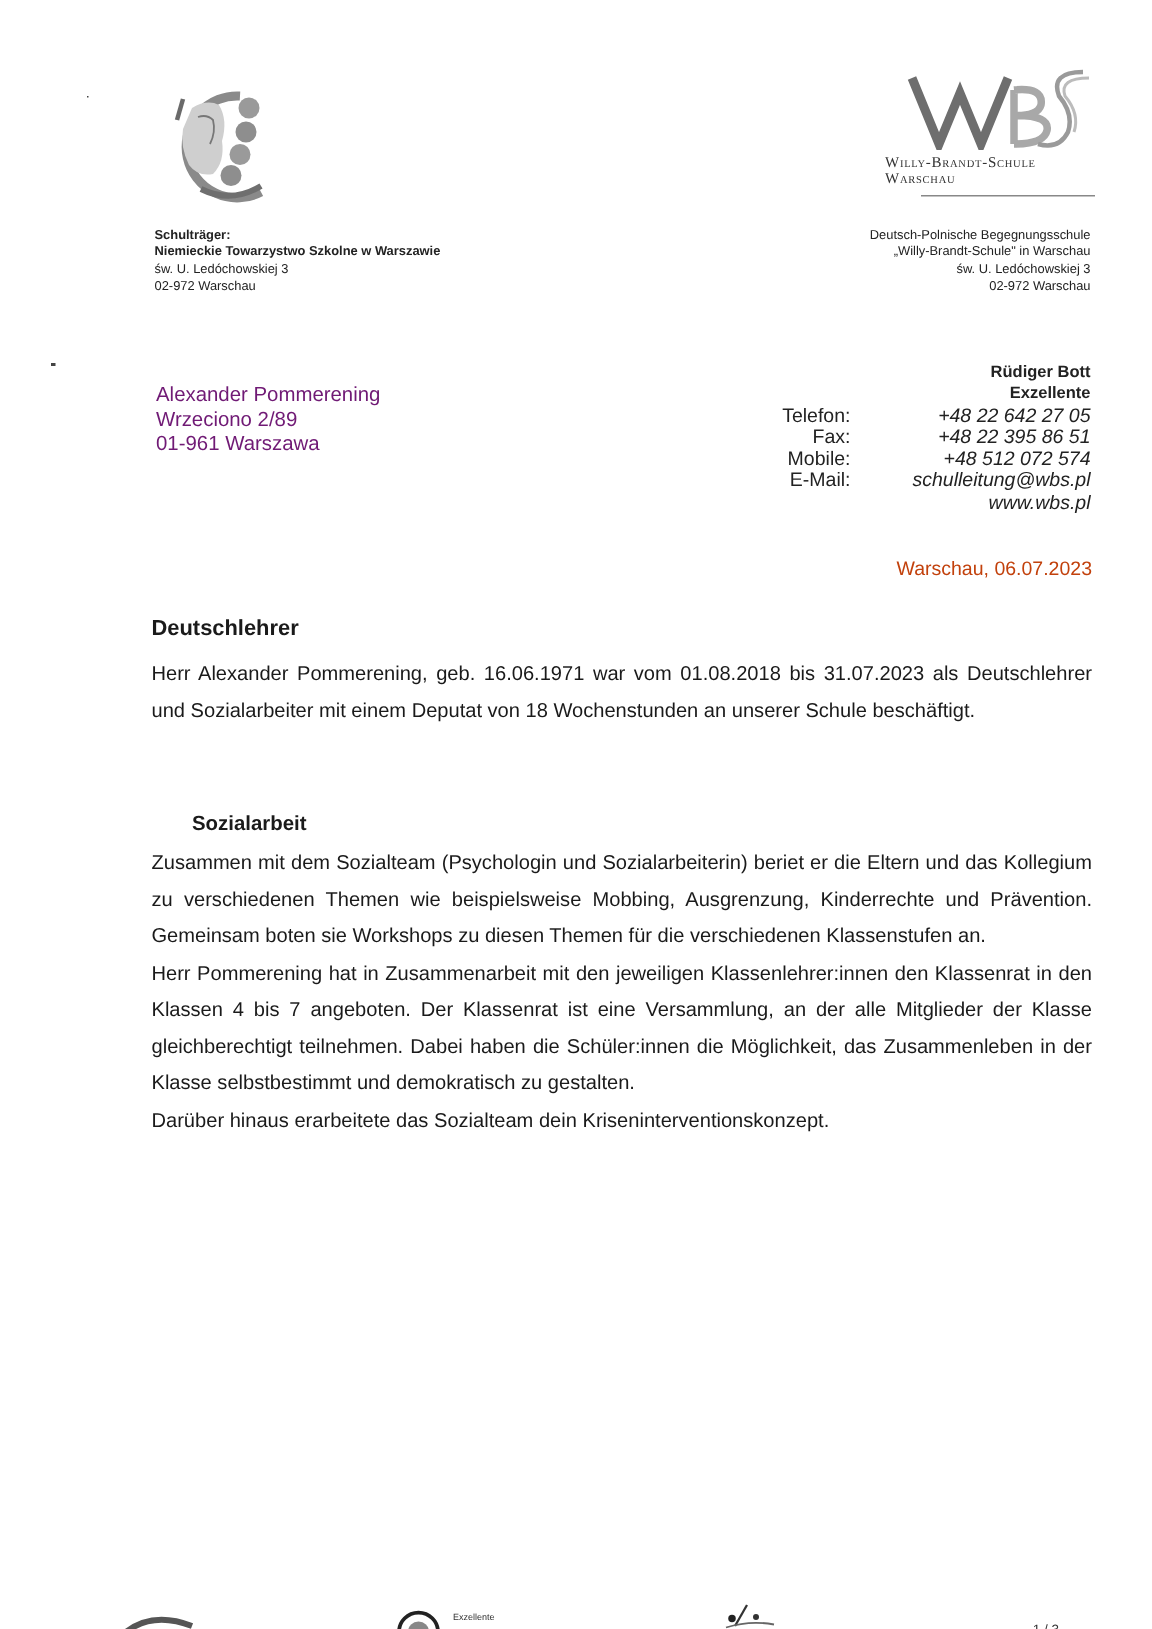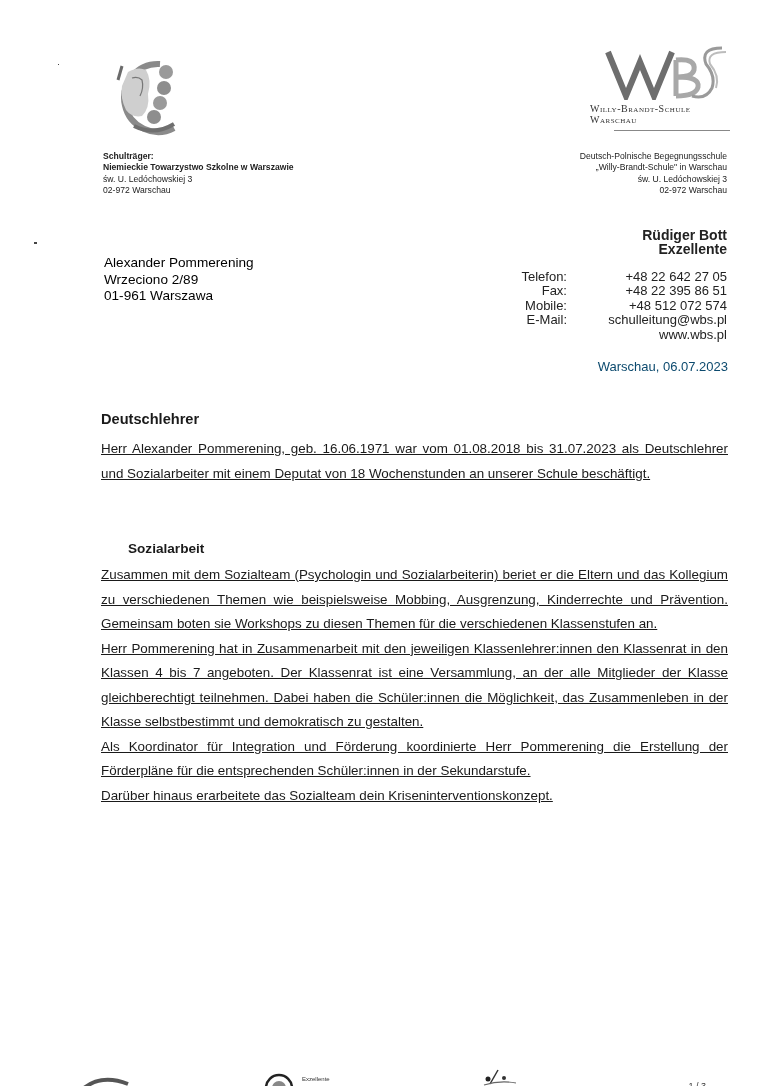--- a/index.html
+++ b/index.html
@@ -16,32 +16,32 @@
     left: 590px; top: 103px; width: 146px; text-align: left;
     font-family: "Liberation Serif", "DejaVu Serif", serif; font-size: 10px; letter-spacing: 0.5px;
     line-height: 11px; color: #333; font-variant: small-caps;
   }
   .wbs-rule { left: 614px; top: 130px; width: 116px; height: 1px; background: #888; }
 
   .sender-left { left: 103px; top: 151px; font-size: 8.6px; line-height: 11.4px; color: #222; }
   .sender-left .b { font-weight: bold; }
   .sender-right { right: 41px; top: 151px; font-size: 8.6px; line-height: 11.4px; color: #222; text-align: right; }
 
-  .head-sig { right: 41px; top: 229px; font-size: 14px; line-height: 13.5px; font-weight: bold; text-align: right; color: #222; }
+  .head-sig { right: 41px; top: 242px; font-size: 11px; line-height: 13.5px; font-weight: bold; text-align: right; color: #222; }
 
-  .recipient { left: 104px; top: 255px; font-size: 13.6px; line-height: 16.5px; color: #000000; }
+  .recipient { left: 104px; top: 255px; font-size: 13.6px; line-height: 16.5px; color: #701a75; }
 
   .contact { left: 500px; top: 270px; width: 227px; font-size: 13px; line-height: 14.4px; color: #222; }
   .contact .row { display: flex; justify-content: space-between; }
   .contact .lbl { width: 67px; text-align: right; }
-  .contact .val { text-align: center; }
+  .contact .val { text-align: center; font-style: italic; }
 
-  .date { right: 40px; top: 359px; font-size: 13px; color: #0c4a6e; }
+  .date { right: 40px; top: 371px; font-size: 13px; color: #c2410c; }
 
-  .body-text { left: 101px; width: 627px; font-size: 13.4px; line-height: 24.5px; color: #1a1a1a; text-align: justify; text-decoration: underline; }
+  .body-text { left: 101px; width: 627px; font-size: 13.4px; line-height: 24.5px; color: #1a1a1a; text-align: justify; }
   .body-text p { margin: 0; }
   .title { left: 101px; top: 411px; font-size: 14.6px; font-weight: bold; color: #1a1a1a; }
   .subtitle { left: 101px; top: 541px; font-size: 13.6px; font-weight: bold; color: #1a1a1a; margin-left: 27px; }
 
   .page-num { right: 62px; top: 1049px; font-size: 9px; color: #333; margin-top: 32px; }
   .footer-logo { top: 1074px; }
   .footer-text { left: 302px; top: 1076px; font-size: 6px; color: #333; }
   .speck { width: 3px; height: 2px; background: #444; }
 </style>
 </head>
@@ -129,21 +129,20 @@
 
 <div class="abs body-text" style="top:437px;">
   <p>Herr Alexander Pommerening, geb. 16.06.1971 war vom 01.08.2018 bis 31.07.2023 als Deutschlehrer und Sozialarbeiter mit einem Deputat von 18 Wochenstunden an unserer Schule beschäftigt.</p>
 </div>
 
 <div class="abs subtitle">Sozialarbeit</div>
 
 <div class="abs body-text" style="top:563px;">
   <p>Zusammen mit dem Sozialteam (Psychologin und Sozialarbeiterin) beriet er die Eltern und das Kollegium zu verschiedenen Themen wie beispielsweise Mobbing, Ausgrenzung, Kinderrechte und Prävention. Gemeinsam boten sie Workshops zu diesen Themen für die verschiedenen Klassenstufen an.</p>
   <p>Herr Pommerening hat in Zusammenarbeit mit den jeweiligen Klassenlehrer:innen den Klassenrat in den Klassen 4 bis 7 angeboten. Der Klassenrat ist eine Versammlung, an der alle Mitglieder der Klasse gleichberechtigt teilnehmen. Dabei haben die Schüler:innen die Möglichkeit, das Zusammenleben in der Klasse selbstbestimmt und demokratisch zu gestalten.</p>
-  <p>Als Koordinator für Integration und Förderung koordinierte Herr Pommerening die Erstellung der Förderpläne für die entsprechenden Schüler:innen in der Sekundarstufe.</p>
   <p>Darüber hinaus erarbeitete das Sozialteam dein Kriseninterventionskonzept.</p>
 </div>
 
 <div class="abs speck" style="left:34px; top:242px;"></div>
 <div class="abs speck" style="left:58px; top:64px; width:1px; height:1px;"></div>
 
 <div class="abs page-num">1 / 3</div>
 
 <div class="abs footer-logo" style="left:82px;">
   <svg width="50" height="14" viewBox="0 0 50 14">

